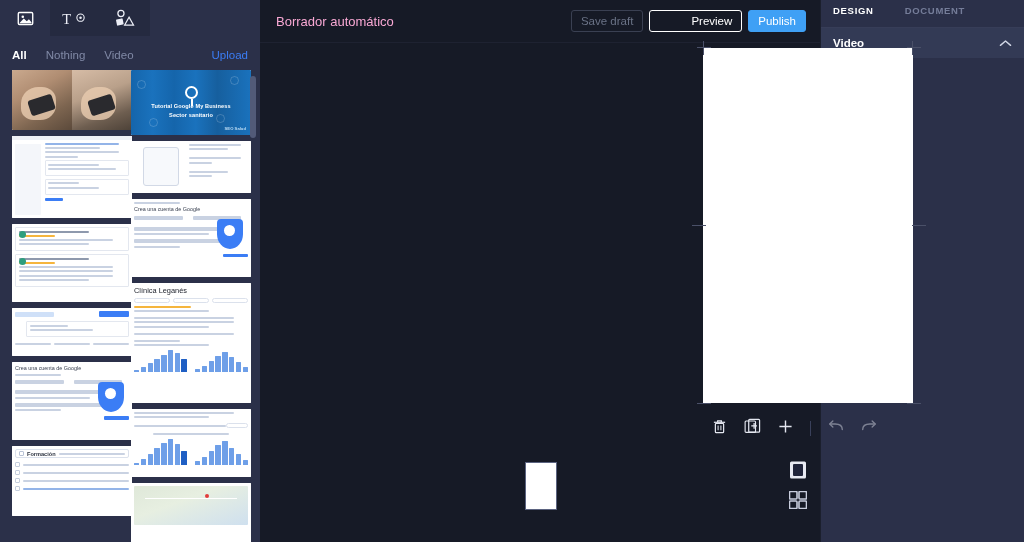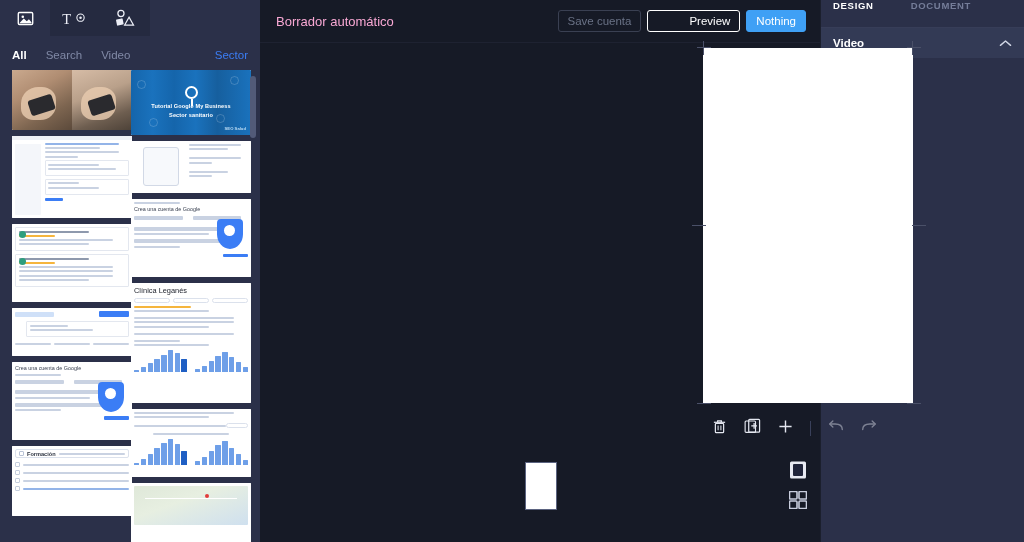--- a/index.html
+++ b/index.html
@@ -214,21 +214,21 @@
   .view-toggles { position:absolute; right:10px; bottom:22px; }
   .vbtn { width:24px; height:24px; display:flex; align-items:center; justify-content:center; cursor:pointer; margin-bottom:6px; }
 
   
   .right-panel {
     width:204px; flex:0 0 204px; height:542px;
     background:#2b3049; display:flex; flex-direction:column;
     border-left:1px solid #1b1f2d;
   }
   .right-tabs {
-    height:28px; display:flex; align-items:flex-start; gap:17px;
+    height:28px; display:flex; align-items:center; gap:11px;
     padding:0 12px; flex:0 0 28px; border-bottom:1px solid #373d58;
   }
   .rtab {
     font-size:9.5px; letter-spacing:.7px; font-weight:bold;
     padding-bottom:6px; margin-right:20px; cursor:pointer; color:#757d99;
   }
   .rtab.active { color:#ffffff; }
   .right-body { flex:1; position:relative; }
   .nothing {
     position:absolute; left:0; top:53px; width:100%;
@@ -281,24 +281,24 @@
             <path d="M16.5 9 L21.5 18 L11.5 18 Z" fill="none" stroke="#eceef6" stroke-width="1.3"></path>
           </svg>
         </span>
       </div>
       <div class="left-tabs-rest"></div>
     </div>
 
 
     <div class="filter-row">
       <span class="filter-item active">All</span>
-      <span class="filter-item">Search</span>
+      <span class="filter-item">Nothing</span>
       <span class="filter-item">Video</span>
       <span class="filter-spacer"></span>
-      <span class="upload-link">Sector</span>
+      <span class="upload-link">Upload</span>
     </div>
 
     <div class="thumb-scroll">
       <div class="thumb-cols">
 
         <div class="thumb-col">
 
           <div class="thumb" style="height:60px">
             <div class="t-photo">
               <div class="half p1">
@@ -562,23 +562,23 @@
         <div class="scrollbar-thumb"></div>
       </div>
     </div>
   </aside>
 
   <main class="center">
 
     <div class="center-header">
       <div class="doc-title">Borrador automático</div>
       <div class="hdr-spacer"></div>
-      <button class="hbtn ghost">Save cuenta</button>
+      <button class="hbtn ghost">Save draft</button>
       <button class="hbtn outline">Preview</button>
-      <button class="hbtn primary">Nothing</button>
+      <button class="hbtn primary">Publish</button>
     </div>
 
     <div class="canvas-wrap">
 
       <div class="artboard"></div>
 
       <div class="guide h" style="left:437px;top:4px"></div>
       <div class="guide h" style="left:647px;top:4px"></div>
       <div class="guide h" style="left:437px;top:360px"></div>
       <div class="guide h" style="left:647px;top:360px"></div>

